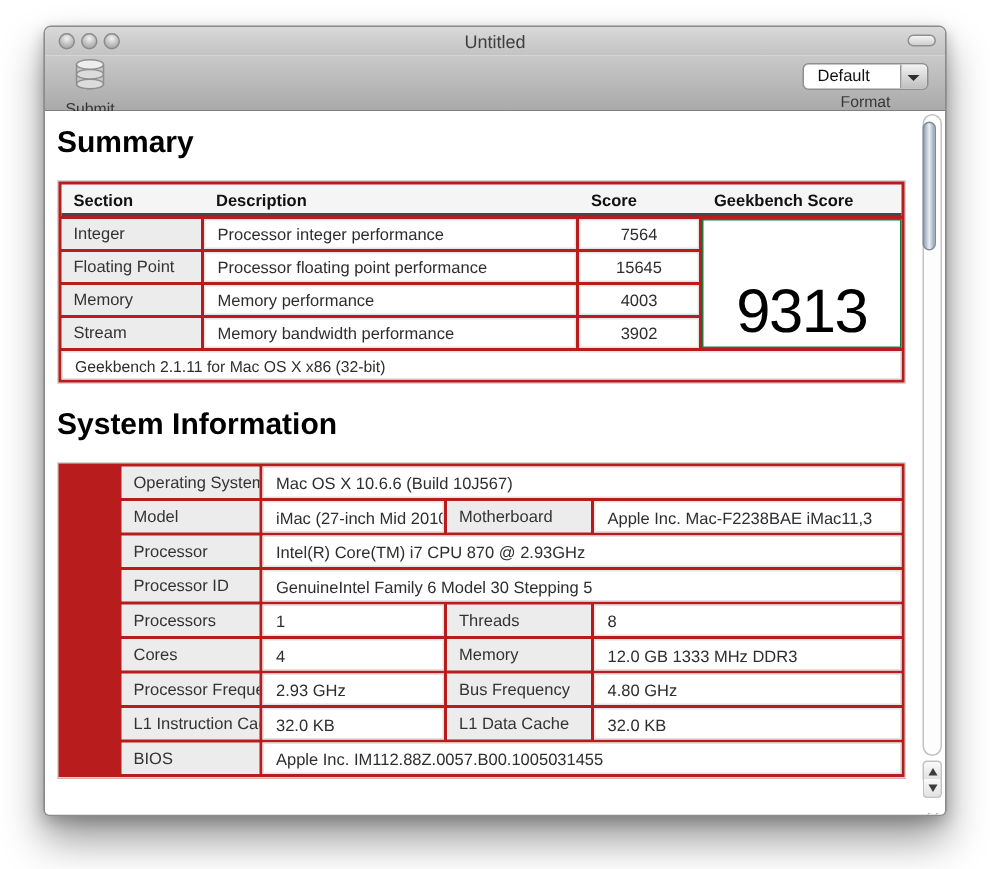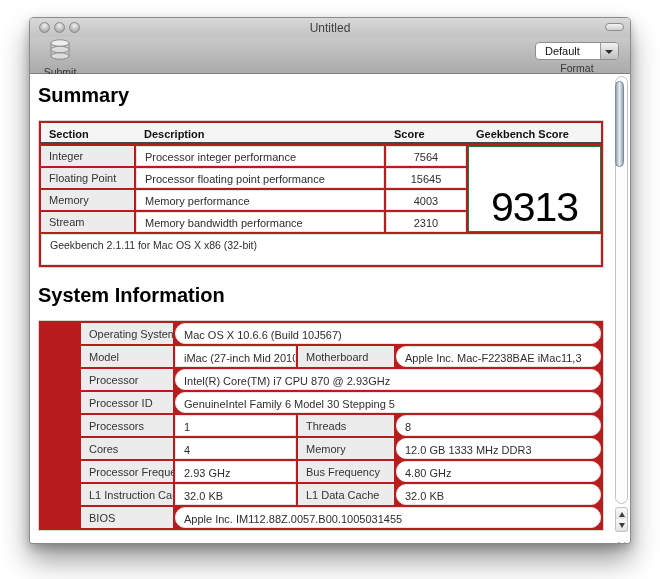--- a/index.html
+++ b/index.html
@@ -63,28 +63,28 @@
   .c-desc    { width:248px; flex:none; }
   .c-score   { width:80px; flex:none; }
   .c-gb      { flex:1; }
   .sum-body { display:flex; gap:2px;border-radius:24px; }
   .sum-left { display:flex; flex-direction:column; gap:2px; width:425px; flex:none; }
   .sum-row  { display:flex; gap:2px; height:20px; }
   .score-val { text-align:center; }
   .gb-cell { flex:1; display:flex; align-items:flex-end; justify-content:center;
              background:#fff; border:1px solid #15803d; }
   .gb-big { font-size:41px; color:#000; letter-spacing:-1px; }
-  .sum-foot { height:31px; font-size:10.5px; padding-top:3px; }
+  .sum-foot { height:19px; font-size:10.5px; padding-top:3px; }
 
   
   .sys-row { display:flex; gap:2px; height:21px; }
   .s-label  { width:92px; flex:none; padding-top:4px;margin-left:40px; }
   .s-val1   { width:121px; flex:none; padding-top:4px; }
   .s-label2 { width:96px; flex:none; padding-top:4px; }
-  .s-span, .s-val2 { flex:1; padding-top:4px;border-radius:10px; }
+  .s-span, .s-val2 { flex:1; padding-top:4px; }
 
   
   .scrollbar { position:absolute; top:1px; right:1px; width:15px; height:468px; }
   .sb-track { position:absolute; left:1px; top:1px; width:13px; height:428px;
               border:1px solid #c2c2c2; border-radius:7px; background:#fdfdfd; }
   .sb-thumb { position:absolute; left:1px; top:6px; width:9px; height:86px; border-radius:6px;
               border:1px solid #7e8c9d;
               background:linear-gradient(90deg,#93a3b6 0%,#e9eef3 50%,#93a3b6 100%); }
   .sb-btn { position:absolute; left:1px; width:13px; height:13px; background:linear-gradient(#fafafa,#e2e2e2);
             border:1px solid #c2c2c2; }
@@ -163,21 +163,21 @@
             <div class="cell td c-score score-val">15645</div>
           </div>
           <div class="sum-row">
             <div class="cell th c-section">Memory</div>
             <div class="cell td c-desc">Memory performance</div>
             <div class="cell td c-score score-val">4003</div>
           </div>
           <div class="sum-row">
             <div class="cell th c-section">Stream</div>
             <div class="cell td c-desc">Memory bandwidth performance</div>
-            <div class="cell td c-score score-val">2310</div>
+            <div class="cell td c-score score-val">3902</div>
           </div>
         </div>
         <div class="gb-cell">
           <span class="gb-big">9313</span>
         </div>
       </div>
       <div class="cell td sum-foot">Geekbench 2.1.11 for Mac OS X x86 (32-bit)</div>
     </div>
 
     <h2 class="sect h-sysinfo">System Information</h2>

